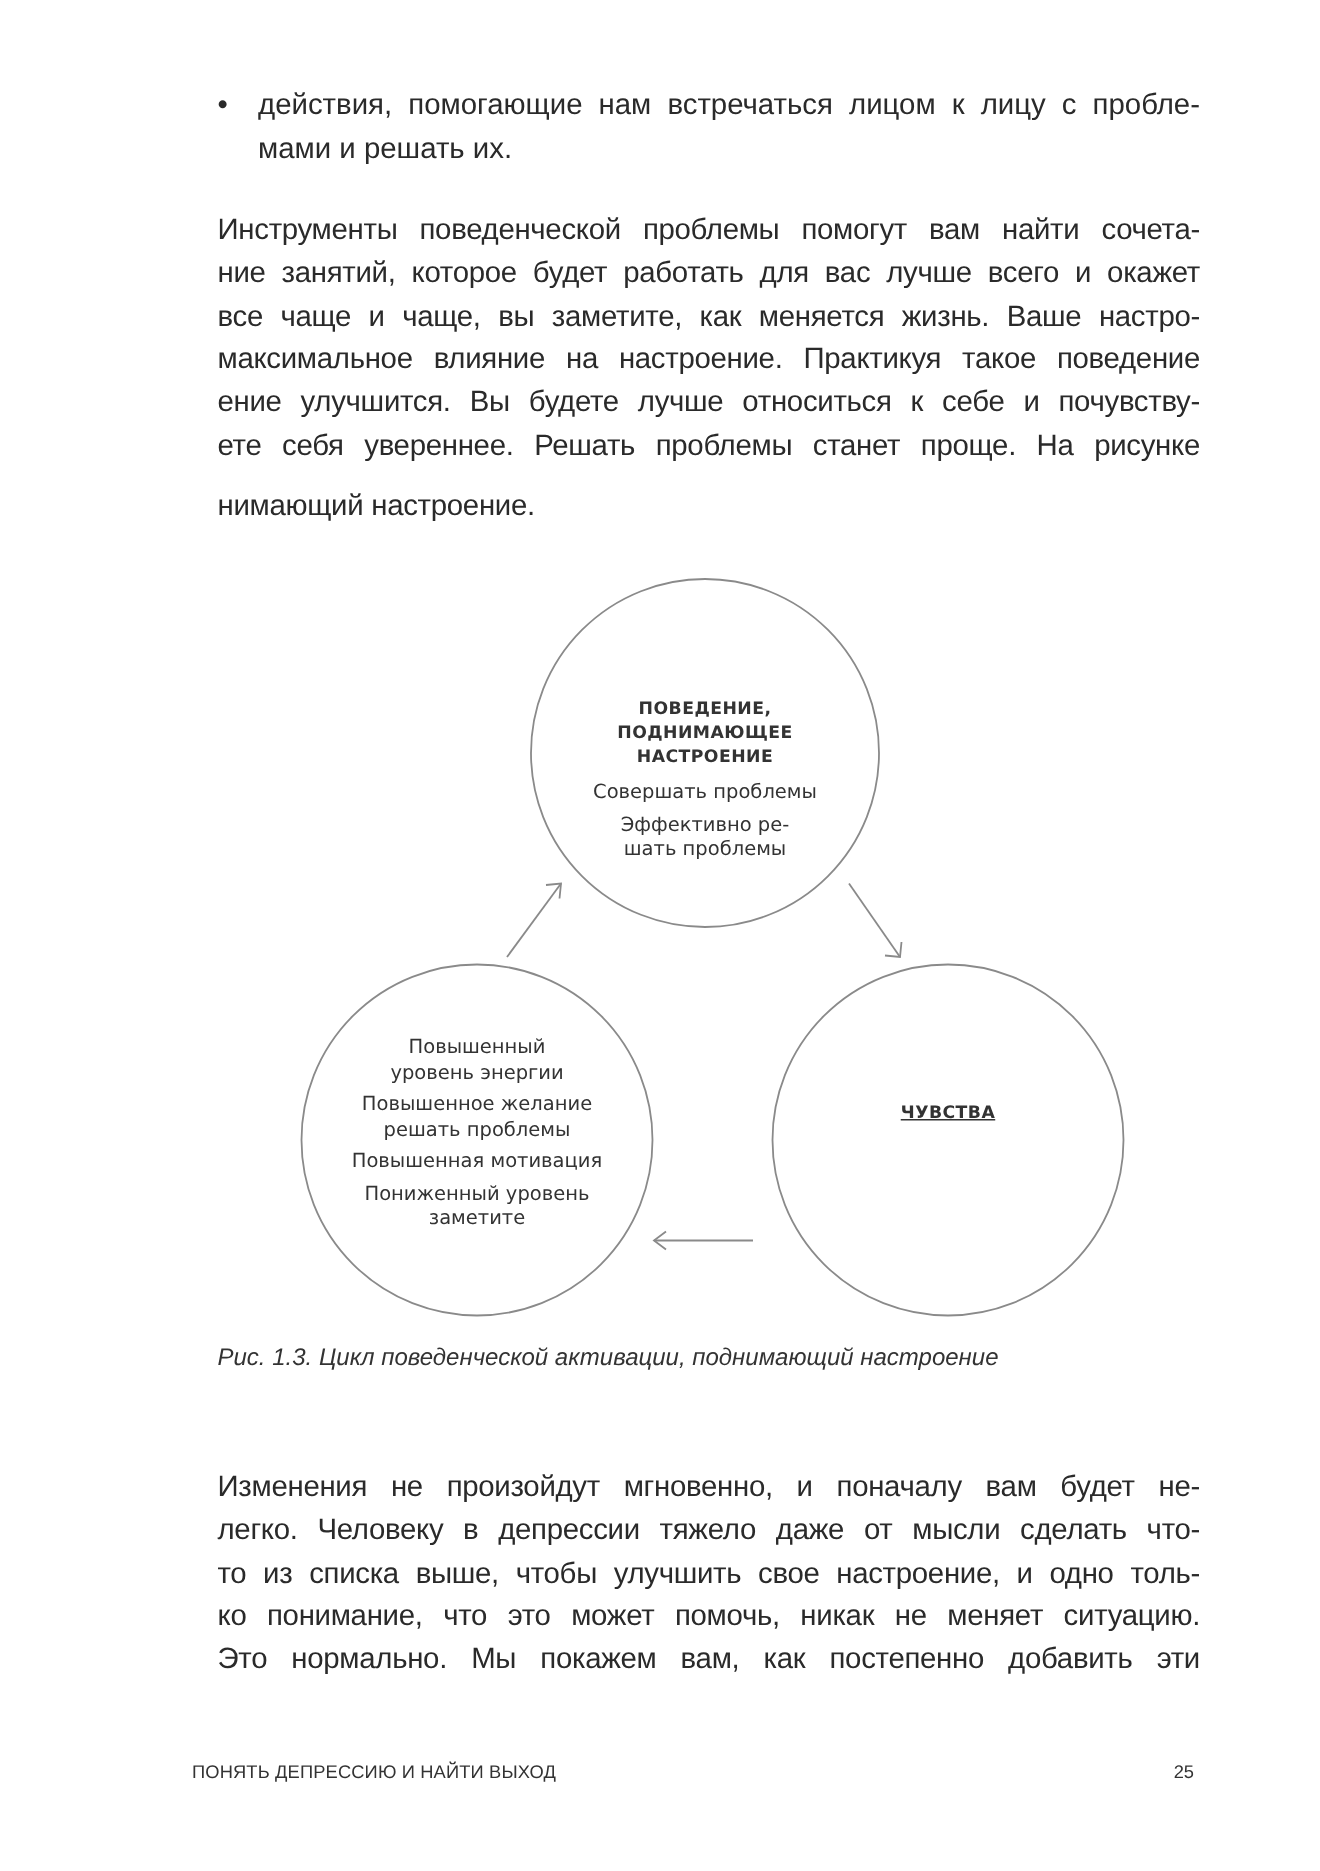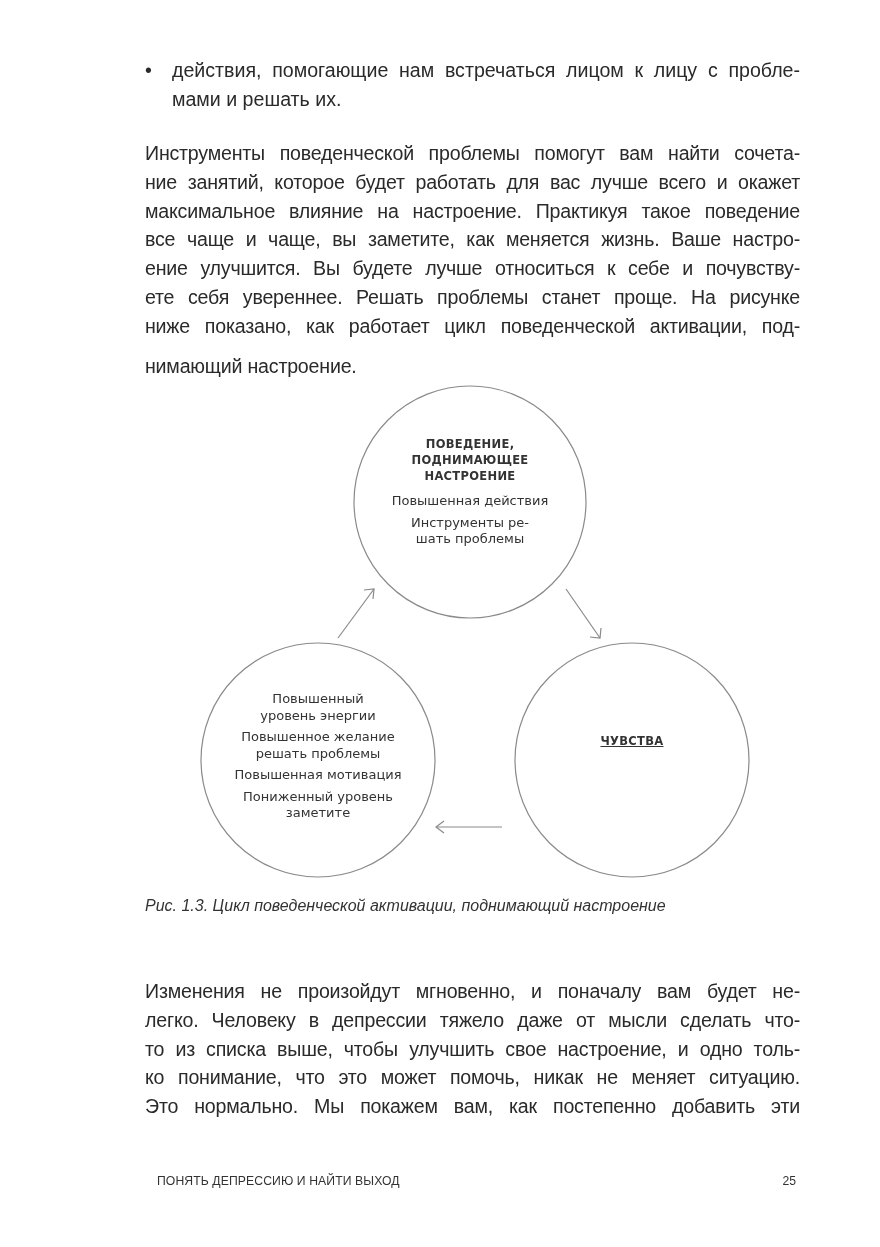--- a/index.html
+++ b/index.html
@@ -25,21 +25,21 @@
     font-family: "DejaVu Sans", sans-serif; color: #333;
   }
   .circle-text .title { font-weight: bold; font-size: 11.5px; line-height: 16px; letter-spacing: 0.3px; }
   .circle-text .item { font-size: 13px; line-height: 16.5px; margin-top: 5px; }
   .circle-text .item.first-after-title { margin-top: 9px; }
   .caption {
     position: absolute; left: 145px; top: 897px;
     font-family: "Liberation Sans", sans-serif; font-style: italic; font-size: 16px; color: #333;
   }
   .footer-title {
-    position: absolute; left: 157px; top: 1174px;
+    position: absolute; left: 128px; top: 1174px;
     font-family: "Liberation Sans", sans-serif; font-size: 12.2px; color: #333; letter-spacing: 0.1px;
   }
   .footer-page {
     position: absolute; right: 84px; top: 1174px;
     font-family: "Liberation Sans", sans-serif; font-size: 12.2px; color: #333;
   }
 </style>
 </head>
 <body>
 
@@ -49,25 +49,24 @@
     <span class="bullet-dot">•</span>
     <div class="bullet-text">
       <span class="ln">действия, помогающие нам встречаться лицом к лицу с пробле-</span>
       <span class="ln last">мами и решать их.</span>
     </div>
   </div>
 
   <div class="body-text" style="top:139px;">
     <span class="ln">Инструменты поведенческой проблемы помогут вам найти сочета-</span>
     <span class="ln">ние занятий, которое будет работать для вас лучше всего и окажет</span>
+    <span class="ln">все чаще и чаще, вы заметите, как меняется жизнь. Ваше настро-</span>
     <span class="ln">максимальное влияние на настроение. Практикуя такое поведение</span>
-    <span class="ln">все чаще и чаще, вы заметите, как меняется жизнь. Ваше настро-</span>
     <span class="ln">ение улучшится. Вы будете лучше относиться к себе и почувству-</span>
     <span class="ln">ете себя увереннее. Решать проблемы станет проще. На рисунке</span>
-    <span class="ln">ниже показано, как работает цикл поведенческой активации, под-</span>
     <span class="ln last">нимающий настроение.</span>
   </div>
 
   <div class="diagram">
     <svg width="880" height="900" style="position:absolute;left:0;top:0;">
       <circle cx="470" cy="502" r="116" fill="none" stroke="#8a8a8a" stroke-width="1.2"></circle>
       <circle cx="318" cy="760" r="117" fill="none" stroke="#8a8a8a" stroke-width="1.2"></circle>
       <circle cx="632" cy="760" r="117" fill="none" stroke="#8a8a8a" stroke-width="1.2"></circle>
 
       <g stroke="#8a8a8a" stroke-width="1.2" fill="none">
@@ -79,31 +78,31 @@
         <line x1="502" y1="827" x2="436" y2="827"></line>
         <polyline points="444,821 436,827 444,833"></polyline>
       </g>
 
       <g stroke="#8a8a8a" stroke-width="1.2" fill="none">
         <line x1="338" y1="638" x2="374" y2="589"></line>
         <polyline points="364,590 374,589 373,599"></polyline>
       </g>
     </svg>
 
-    <div class="circle-text" style="left:370px; top:436px; width:200px;">
+    <div class="circle-text" style="left:370px; top:464px; width:200px;">
       <div class="title">
         <div>ПОВЕДЕНИЕ,</div>
         <div>ПОДНИМАЮЩЕЕ</div>
         <div>НАСТРОЕНИЕ</div>
       </div>
       <div class="item first-after-title">
-        <div>Повышенная действия</div>
+        <div>Совершать проблемы</div>
       </div>
       <div class="item">
-        <div>Инструменты ре-</div>
+        <div>Эффективно ре-</div>
         <div>шать проблемы</div>
       </div>
     </div>
 
     <div class="circle-text" style="left:532px; top:733px; width:200px;text-decoration:underline;">
       <div class="title">
         <div>ЧУВСТВА</div>
       </div>
     </div>
 

